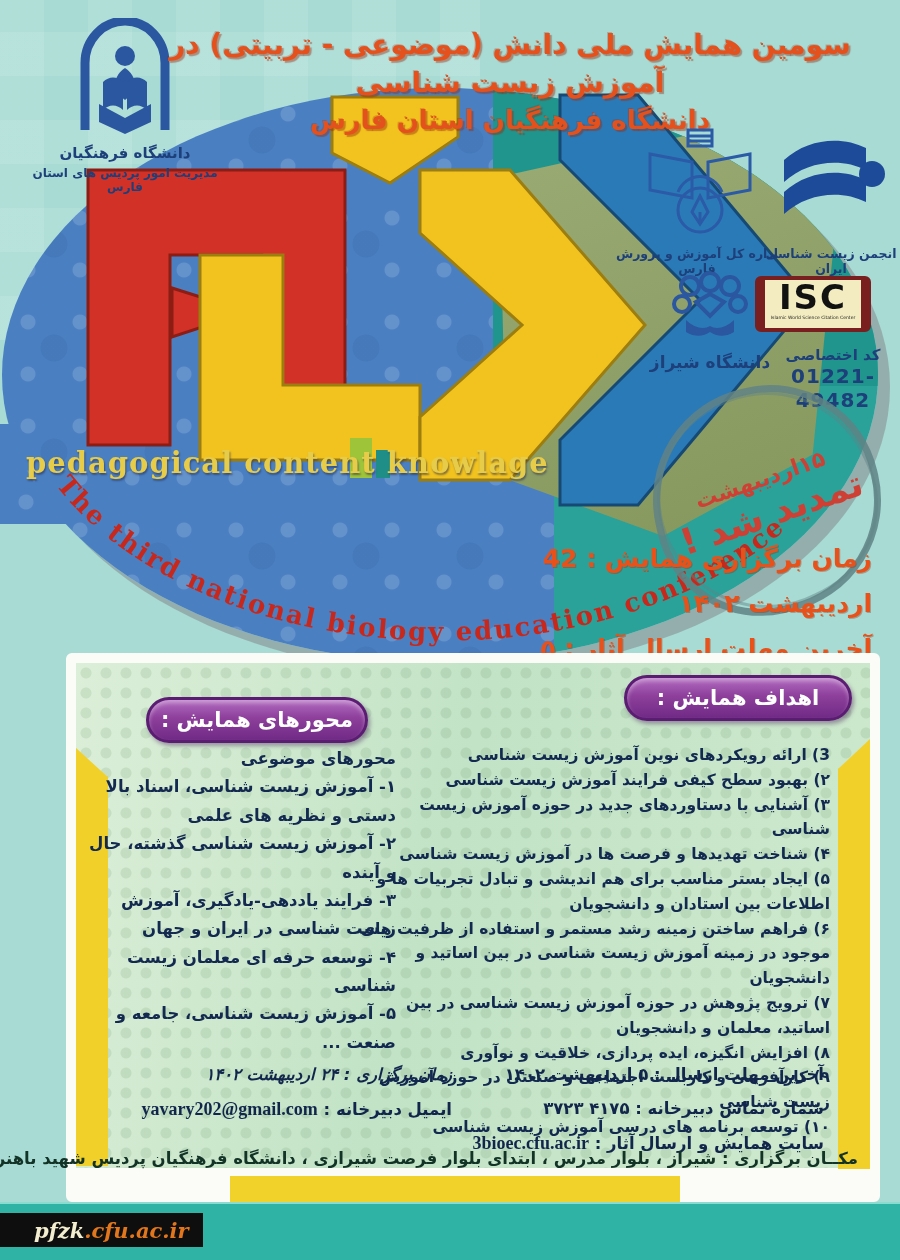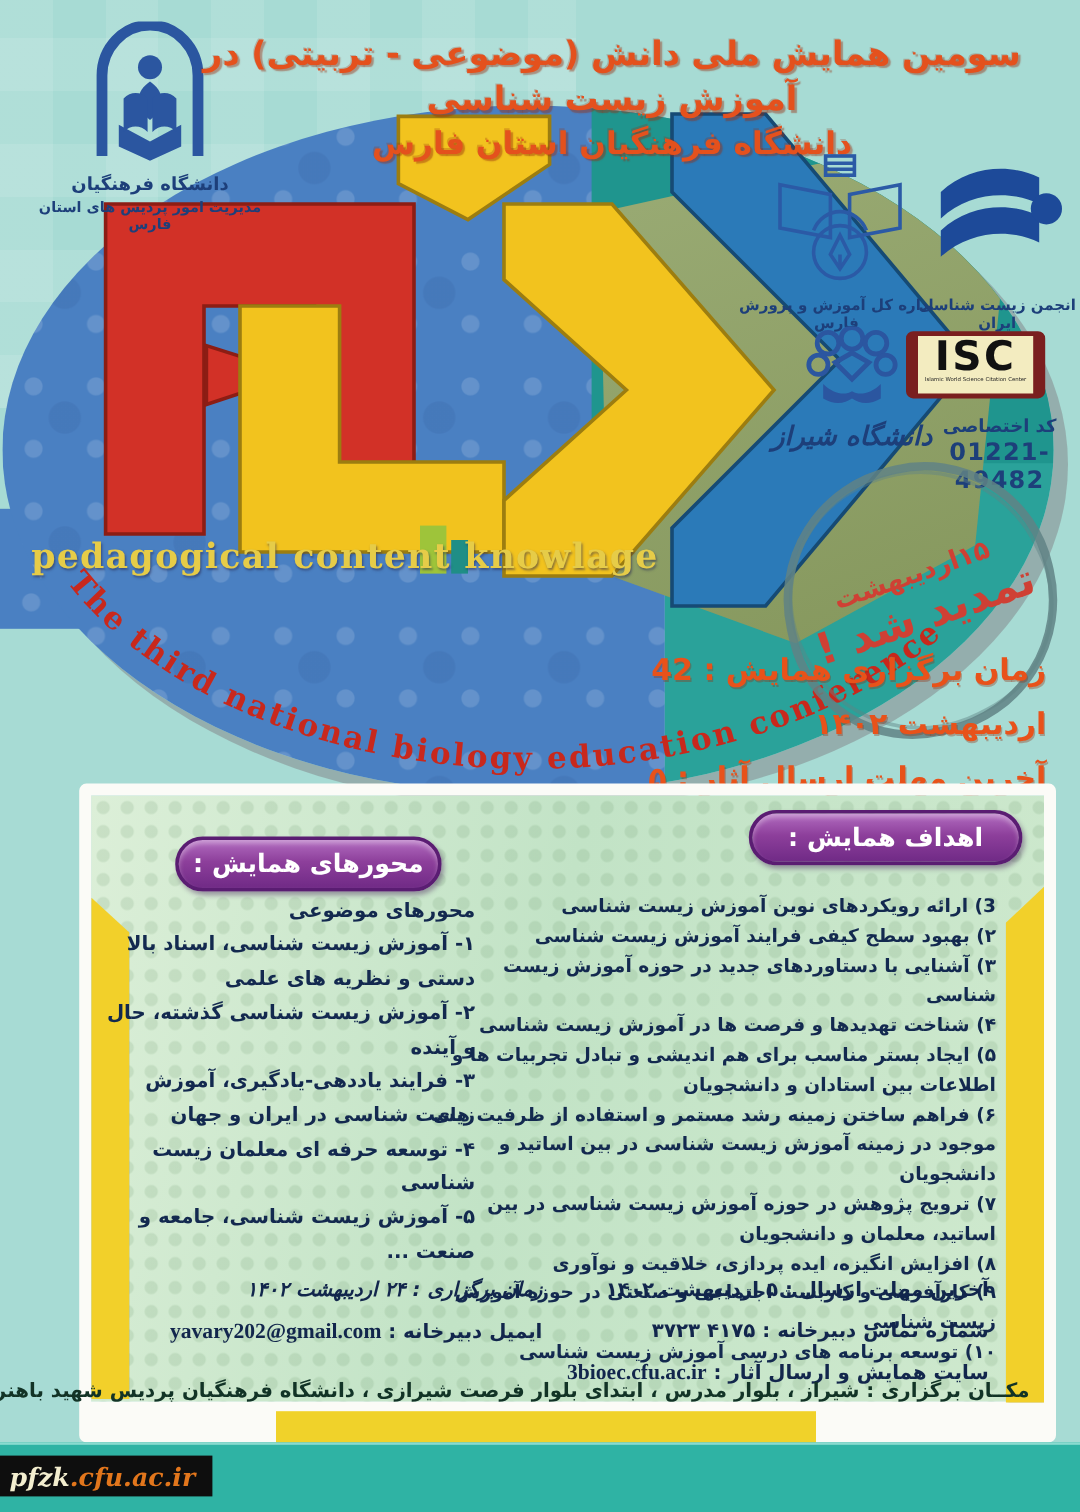--- a/index.html
+++ b/index.html
@@ -126,21 +126,21 @@
     position:absolute;left:12px;top:486px;width:770px;text-align:center;direction:rtl;
     color:#123326;font-weight:bold;font-size:16.5px;white-space:nowrap;
   }
   .yellowbar{position:absolute;left:230px;top:1176px;width:450px;height:27px;background:#f0d22a;}
   .tealband{position:absolute;left:0;top:1202px;width:900px;height:58px;background:#2fb3a4;border-top:2px solid #8adbd0;}
   .watermark{
     position:absolute;left:0;top:1213px;height:34px;background:#0e0e0e;
     display:flex;align-items:center;padding:0 14px 0 8px;
     font-family:"DejaVu Serif",serif;font-weight:bold;font-style:italic;font-size:21px;
   }
-  .watermark .p1{color:#f3eecf;}
+  .watermark .p1{color:#f3eecf;margin-left:26px;}
   .watermark .p2{color:#e2761c;}
 </style>
 </head>
 <body>
 
 <div class="checker"></div>
 
 <div class="blueband"></div>
 <div class="circle">
   <div class="half-blue"></div>
@@ -217,21 +217,21 @@
   <g fill="none" stroke="#2b56a0" stroke-width="4">
     <circle cx="38" cy="14" r="9"></circle>
       <circle cx="58" cy="10" r="9"></circle>
       <circle cx="78" cy="14" r="9"></circle>
     <circle cx="30" cy="32" r="8"></circle>
       <circle cx="86" cy="32" r="8"></circle>
     <path d="M44,30 L58,22 L72,30 L58,44 Z"></path>
     <path d="M34,48 C42,56 52,58 58,54 C64,58 74,56 82,48 L82,60 C72,66 64,64 58,60 C52,64 44,66 34,60 Z" fill="#2b56a0" stroke="none"></path>
   </g>
 </svg>
-<div class="plabel fa" style="left:640px;top:352px;width:140px;font-size:22px;font-style:italic;">دانشگاه شیراز</div>
+<div class="plabel fa" style="left:640px;top:352px;width:140px;font-size:17px;">دانشگاه شیراز</div>
 
 <div class="isc-box">
   <div class="acr">ISC</div>
   <div class="sub">Islamic World Science Citation Center</div>
 </div>
 <div class="isc-code-label fa">کد اختصاصی</div>
 <div class="isc-code">01221-49482</div>
 
 <div class="stamp">
   <div class="ring"></div>

